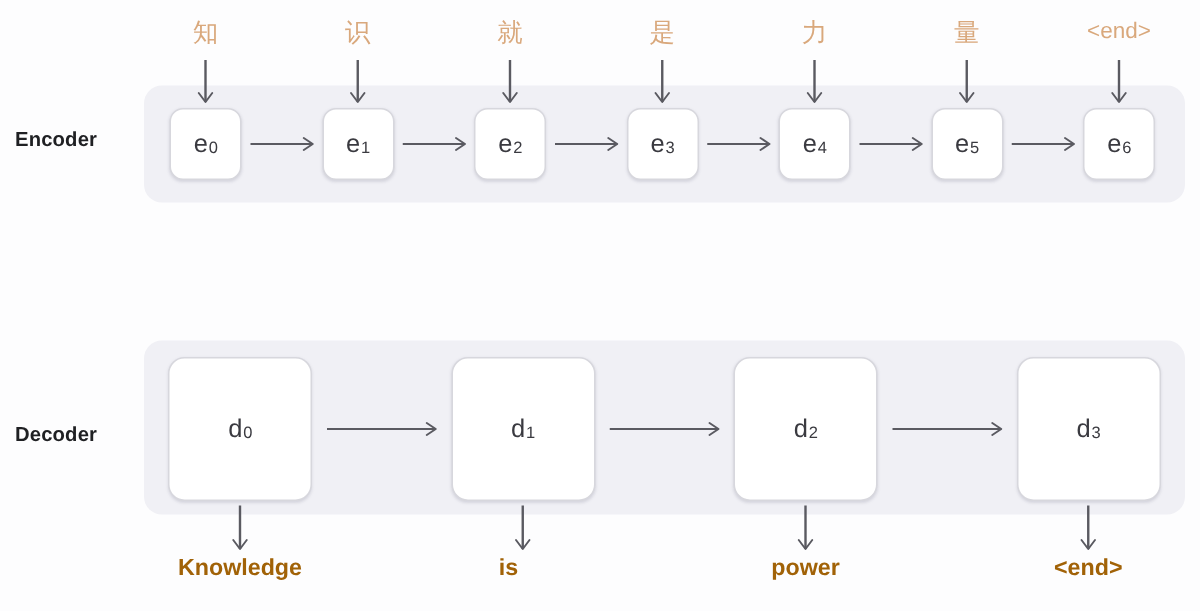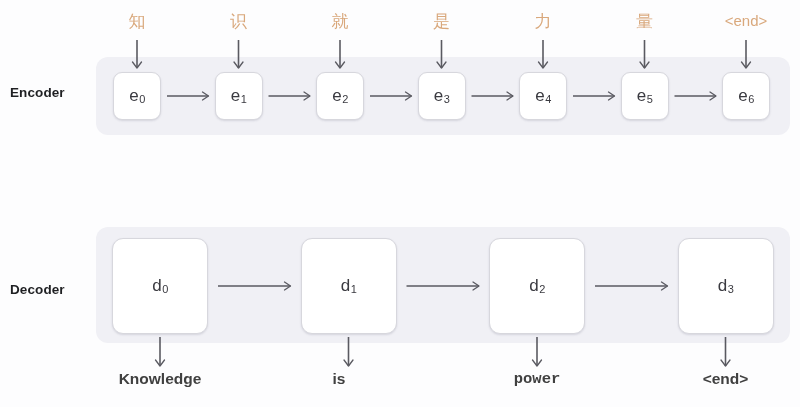--- a/index.html
+++ b/index.html
@@ -82,21 +82,21 @@
     white-space: nowrap;
     transform: translateX(-50%);
   }
   .in-token.latin { font-size: 15px; top: 12px; }
 
   .out-token {
     position: absolute;
     top: 370px;
     font-size: 15.5px;
     font-weight: bold;
-    color: #404040;
+    color: #a16207;
     text-align: left;
     white-space: nowrap;
     transform: translateX(-50%);
   }
 
   
   #arrow-layer {
     position: absolute;
     left: 0; top: 0;
     width: 800px; height: 407px;
@@ -202,20 +202,20 @@
       <div class="out-token" style="left: 160px;">Knowledge</div>
       <div class="cell dec-cell" style="left: 300.5px; top: 238px;">
         <span>d</span>
         <sub>1</sub>
       </div>
       <div class="out-token" style="left: 339px;">is</div>
       <div class="cell dec-cell" style="left: 489px; top: 238px;">
         <span>d</span>
         <sub>2</sub>
       </div>
-      <div class="out-token" style="left: 537px; font-family: Liberation Mono, monospace;">power</div>
+      <div class="out-token" style="left: 537px;">power</div>
       <div class="cell dec-cell" style="left: 677.5px; top: 238px;">
         <span>d</span>
         <sub>3</sub>
       </div>
       <div class="out-token" style="left: 725.5px;">&lt;end&gt;</div>
     </div>
 </div>
 
 </body></html>

